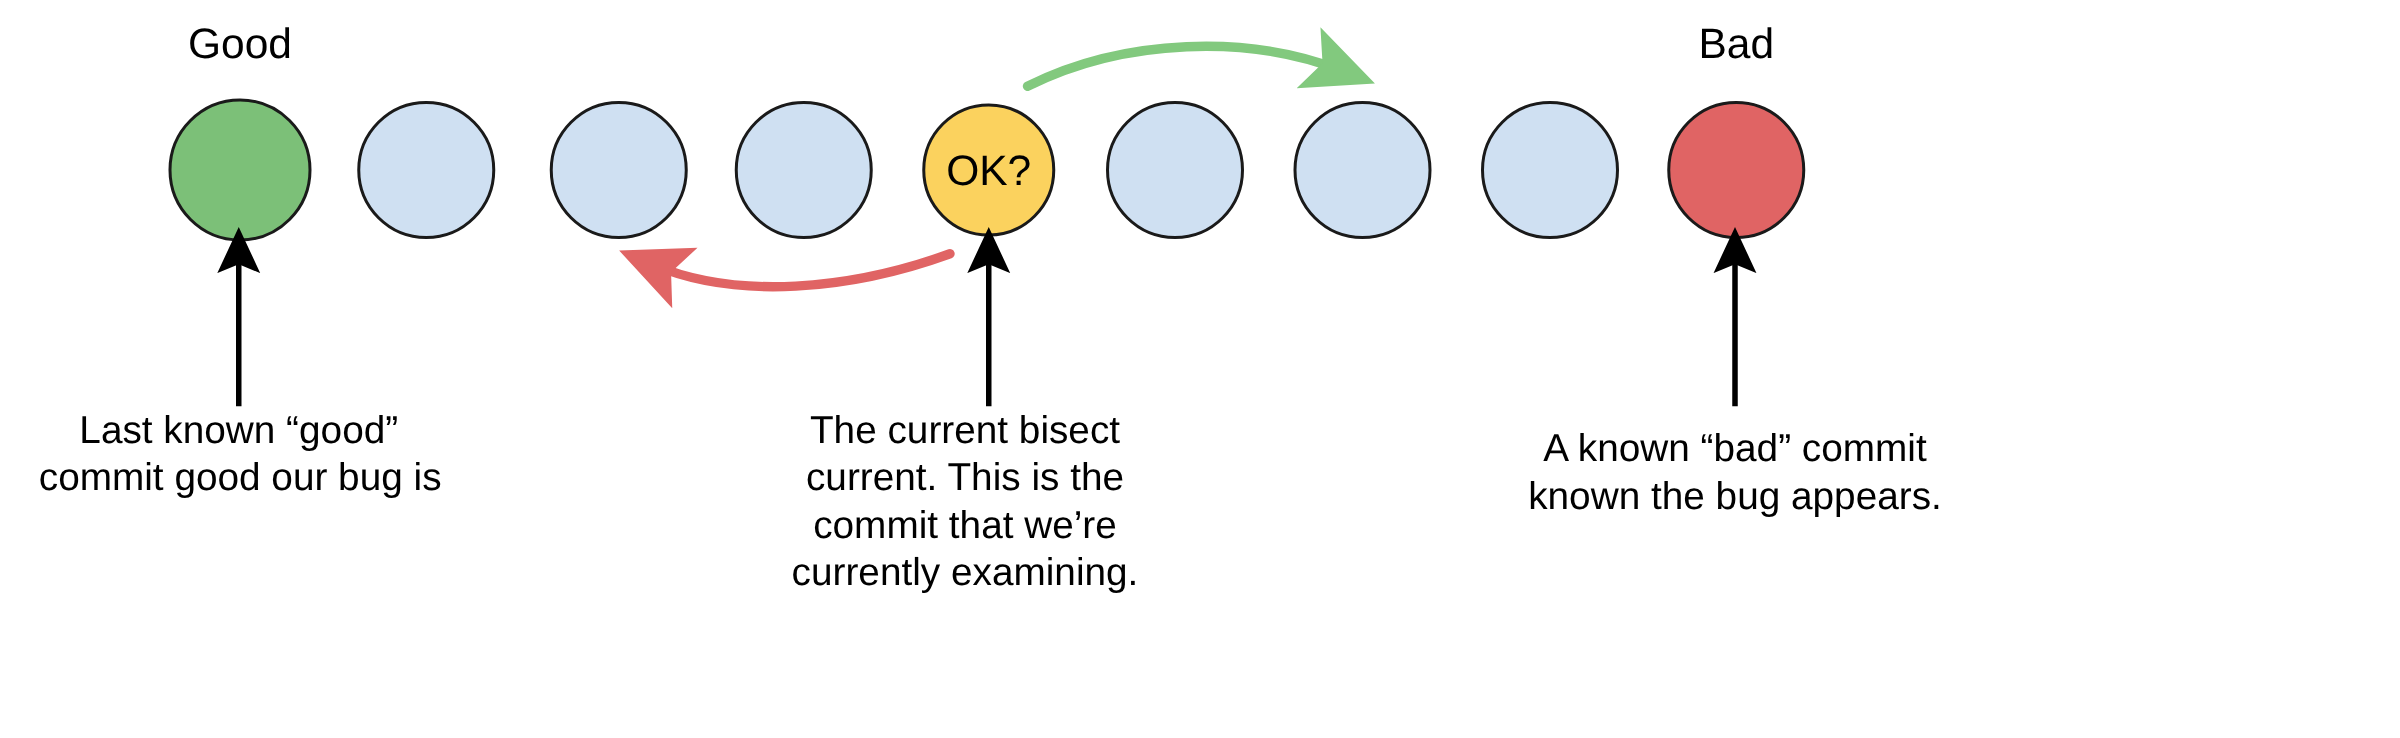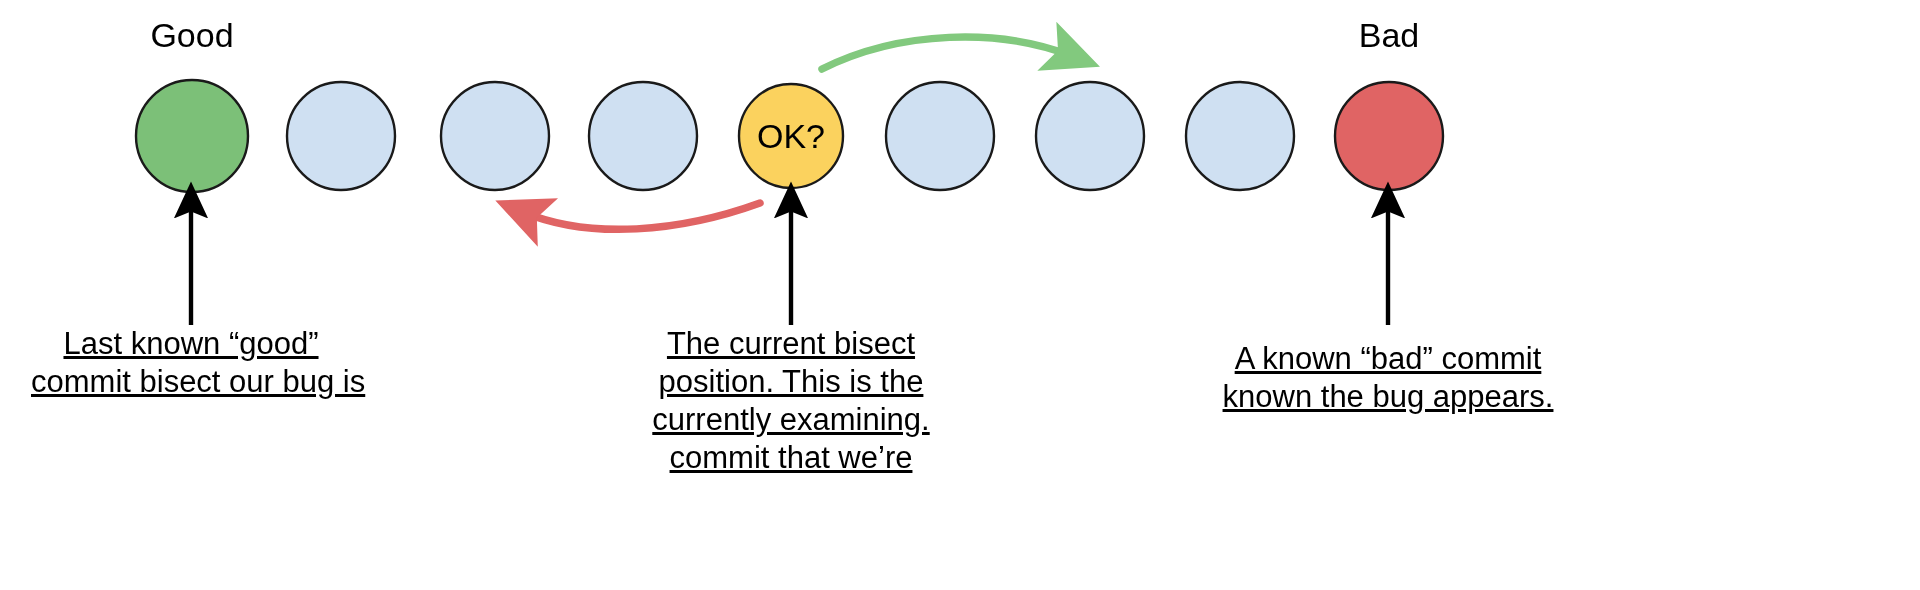--- a/index.html
+++ b/index.html
@@ -33,21 +33,21 @@
     white-space: nowrap;
     color: #000;
   }
   .caption {
     position: absolute;
     font-size: 31px;
     line-height: 38px;
     text-align: center;
     color: #000;
   }
-  .caption div { white-space: nowrap; text-decoration: underline; }
+  .caption div { white-space: nowrap; }
   .node-text {
     font-family: "Liberation Sans", sans-serif;
     font-size: 34px;
     fill: #000000;
   }
 </style>
 </head>
 <body>
 
 <div id="stage">
@@ -101,28 +101,28 @@
     <path d="M 191 325 L 191 200" fill="none" stroke="#000000" stroke-width="4.4" marker-end="url(#arrowBlack)"></path>
     <path d="M 791 325 L 791 200" fill="none" stroke="#000000" stroke-width="4.4" marker-end="url(#arrowBlack)"></path>
     <path d="M 1388 325 L 1388 200" fill="none" stroke="#000000" stroke-width="4.4" marker-end="url(#arrowBlack)"></path>
   </svg>
 
   <div class="endpoint-label" style="left: 1289px; top: 18px; width: 200px;">Bad</div>
   <div class="endpoint-label" style="left: 92px; top: 18px; width: 200px;">Good</div>
 
   <div class="caption" style="left: 31px; top: 325px; width: 320px;">
     <div>Last known “good”</div>
-    <div>commit bisect our bug is</div>
+    <div>commit good our bug is</div>
   </div>
 
-  <div class="caption" style="left: 641px; top: 325px; width: 300px;">
+  <div class="caption" style="left: 622px; top: 325px; width: 300px;">
     <div>The current bisect</div>
-    <div>position. This is the</div>
+    <div>current. This is the</div>
+    <div>commit that we’re</div>
     <div>currently examining.</div>
-    <div>commit that we’re</div>
   </div>
 
   <div class="caption" style="left: 1218px; top: 340px; width: 340px;">
     <div>A known “bad” commit</div>
     <div>known the bug appears.</div>
   </div>
 
 </div>
 
 </body></html>

